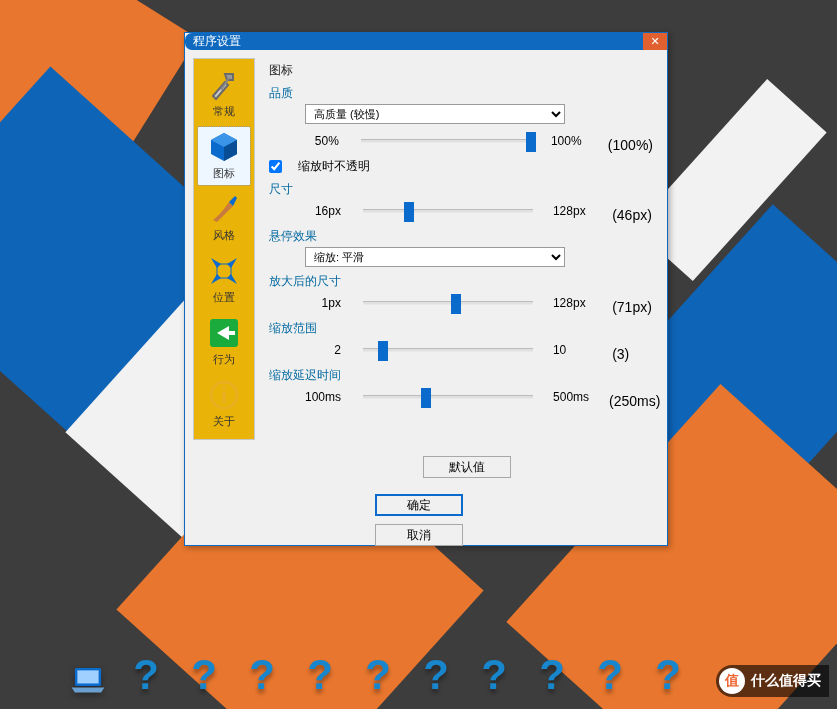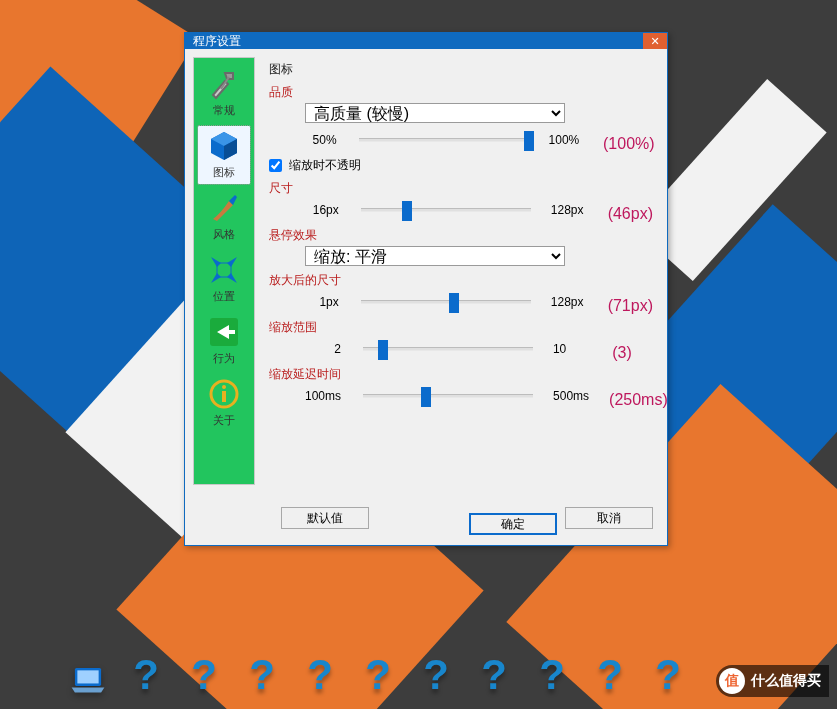--- a/index.html
+++ b/index.html
@@ -27,40 +27,41 @@
 .dialog {
   position: absolute;
   left: 184px; top: 32px;
   width: 484px; height: 514px;
   background: #f0f0f0;
   border: 1px solid #0f6abf;
   box-shadow: 2px 2px 6px rgba(0,0,0,.3);
   display: flex; flex-direction: column;
 }
 .titlebar {
-  height: 16px;
+  height: 22px;
   background: #0f6abf;
   color: #fff;
   display: flex; align-items: center;
   padding-left: 8px;
   font-size: 12px;
+  border-radius: 7px;
 }
 .titlebar .spacer { flex: 1; }
 .close-btn {
   width: 24px; height: 100%;
   background: #e06030;
   color: #fff;
   display: flex; align-items: center; justify-content: center;
   cursor: pointer;
   font-size: 11px;
 }
 .dlg-body { flex: 1; display: flex; }
 .sidebar {
   width: 62px;
-  background: #22c55e;
+  background: #eab308;
   border: 1px solid #c8c8c8;
   margin: 8px 4px 8px 8px;
   padding: 6px 0;
   display: flex; flex-direction: column;
   align-items: center;
   gap: 4px;
 }
 .side-item {
   width: 52px;
   display: flex; flex-direction: column; align-items: center;
@@ -77,30 +78,30 @@
   display: flex; align-items: center; justify-content: center;
 }
 .side-item .lbl { font-size: 11px; color: #333; margin-top: 1px; }
 
 .content {
   flex: 1;
   padding: 8px 14px 8px 10px;
   overflow: hidden;
 }
 .section-h { font-size: 12px; color: #222; margin: 4px 0 4px 0; }
-.sub-label { font-size: 12px; color: #b91c1c; margin: 6px 0 2px 0; }
+.sub-label { font-size: 12px; color: #0369a1; margin: 6px 0 2px 0; }
 .row-sel { margin: 2px 0 6px 36px; }
 select {
   width: 260px; height: 20px;
   background: #fff;
   border: 1px solid #9a9a9a;
-  font-family: inherit; font-size: 16px;
+  font-family: inherit; font-size: 11px;
   padding-left: 4px;
 }
-.checkbox-row { margin: 6px 0 2px 0; display: flex; align-items: center; gap: 7px; }
+.checkbox-row { margin: 6px 0 2px 0; display: flex; align-items: center; gap: 16px; }
 input[type=checkbox] { width: 13px; height: 13px; }
 
 .slider-row {
   display: flex; align-items: center;
   margin: 2px 0 4px 36px;
   gap: 10px;
   height: 22px;
 }
 .slider-row .min { width: 50px; text-align: right; font-size: 12px; padding-right: 6px; }
 .slider-row .track {
@@ -111,37 +112,38 @@
   background: #e0e0e0;
   margin: 0 6px;
 }
 .slider-row .thumb {
   position: absolute; top: -8px;
   width: 10px; height: 20px;
   background: #0b6bcc;
   transform: translateX(-5px);
 }
 .slider-row .max { width: 52px; font-size: 12px; padding-left: 4px; }
-.slider-row .cur { width: 60px; font-size: 16px; padding-left: 10px; color: #be185d; margin-top: 8px; }
+.slider-row .cur { width: 60px; font-size: 14px; padding-left: 10px; color: #000000; margin-top: 8px; }
 
 .btn-row {
   display: flex; gap: 8px;
   padding: 8px 14px 10px 0;
   justify-content: flex-end;
   align-items: center;
+  flex-direction: column;
 }
 .btn-row .gap { flex: 1; }
 .btn {
   min-width: 88px; height: 22px;
   background: #f0f0f0;
   border: 1px solid #a8a8a8;
   font-family: inherit; font-size: 12px;
   cursor: pointer;
 }
-.btn.primary { border: 2px solid #0b6bcc; margin-top: 12px; }
+.btn.primary { border: 2px solid #0b6bcc; }
 .btn.defaults { margin-left: 96px; }
 
 .dock {
   position: absolute;
   left: 0; bottom: 10px;
   width: 100%;
   display: flex;
   align-items: flex-end;
   justify-content: flex-start;
   gap: 22px;

